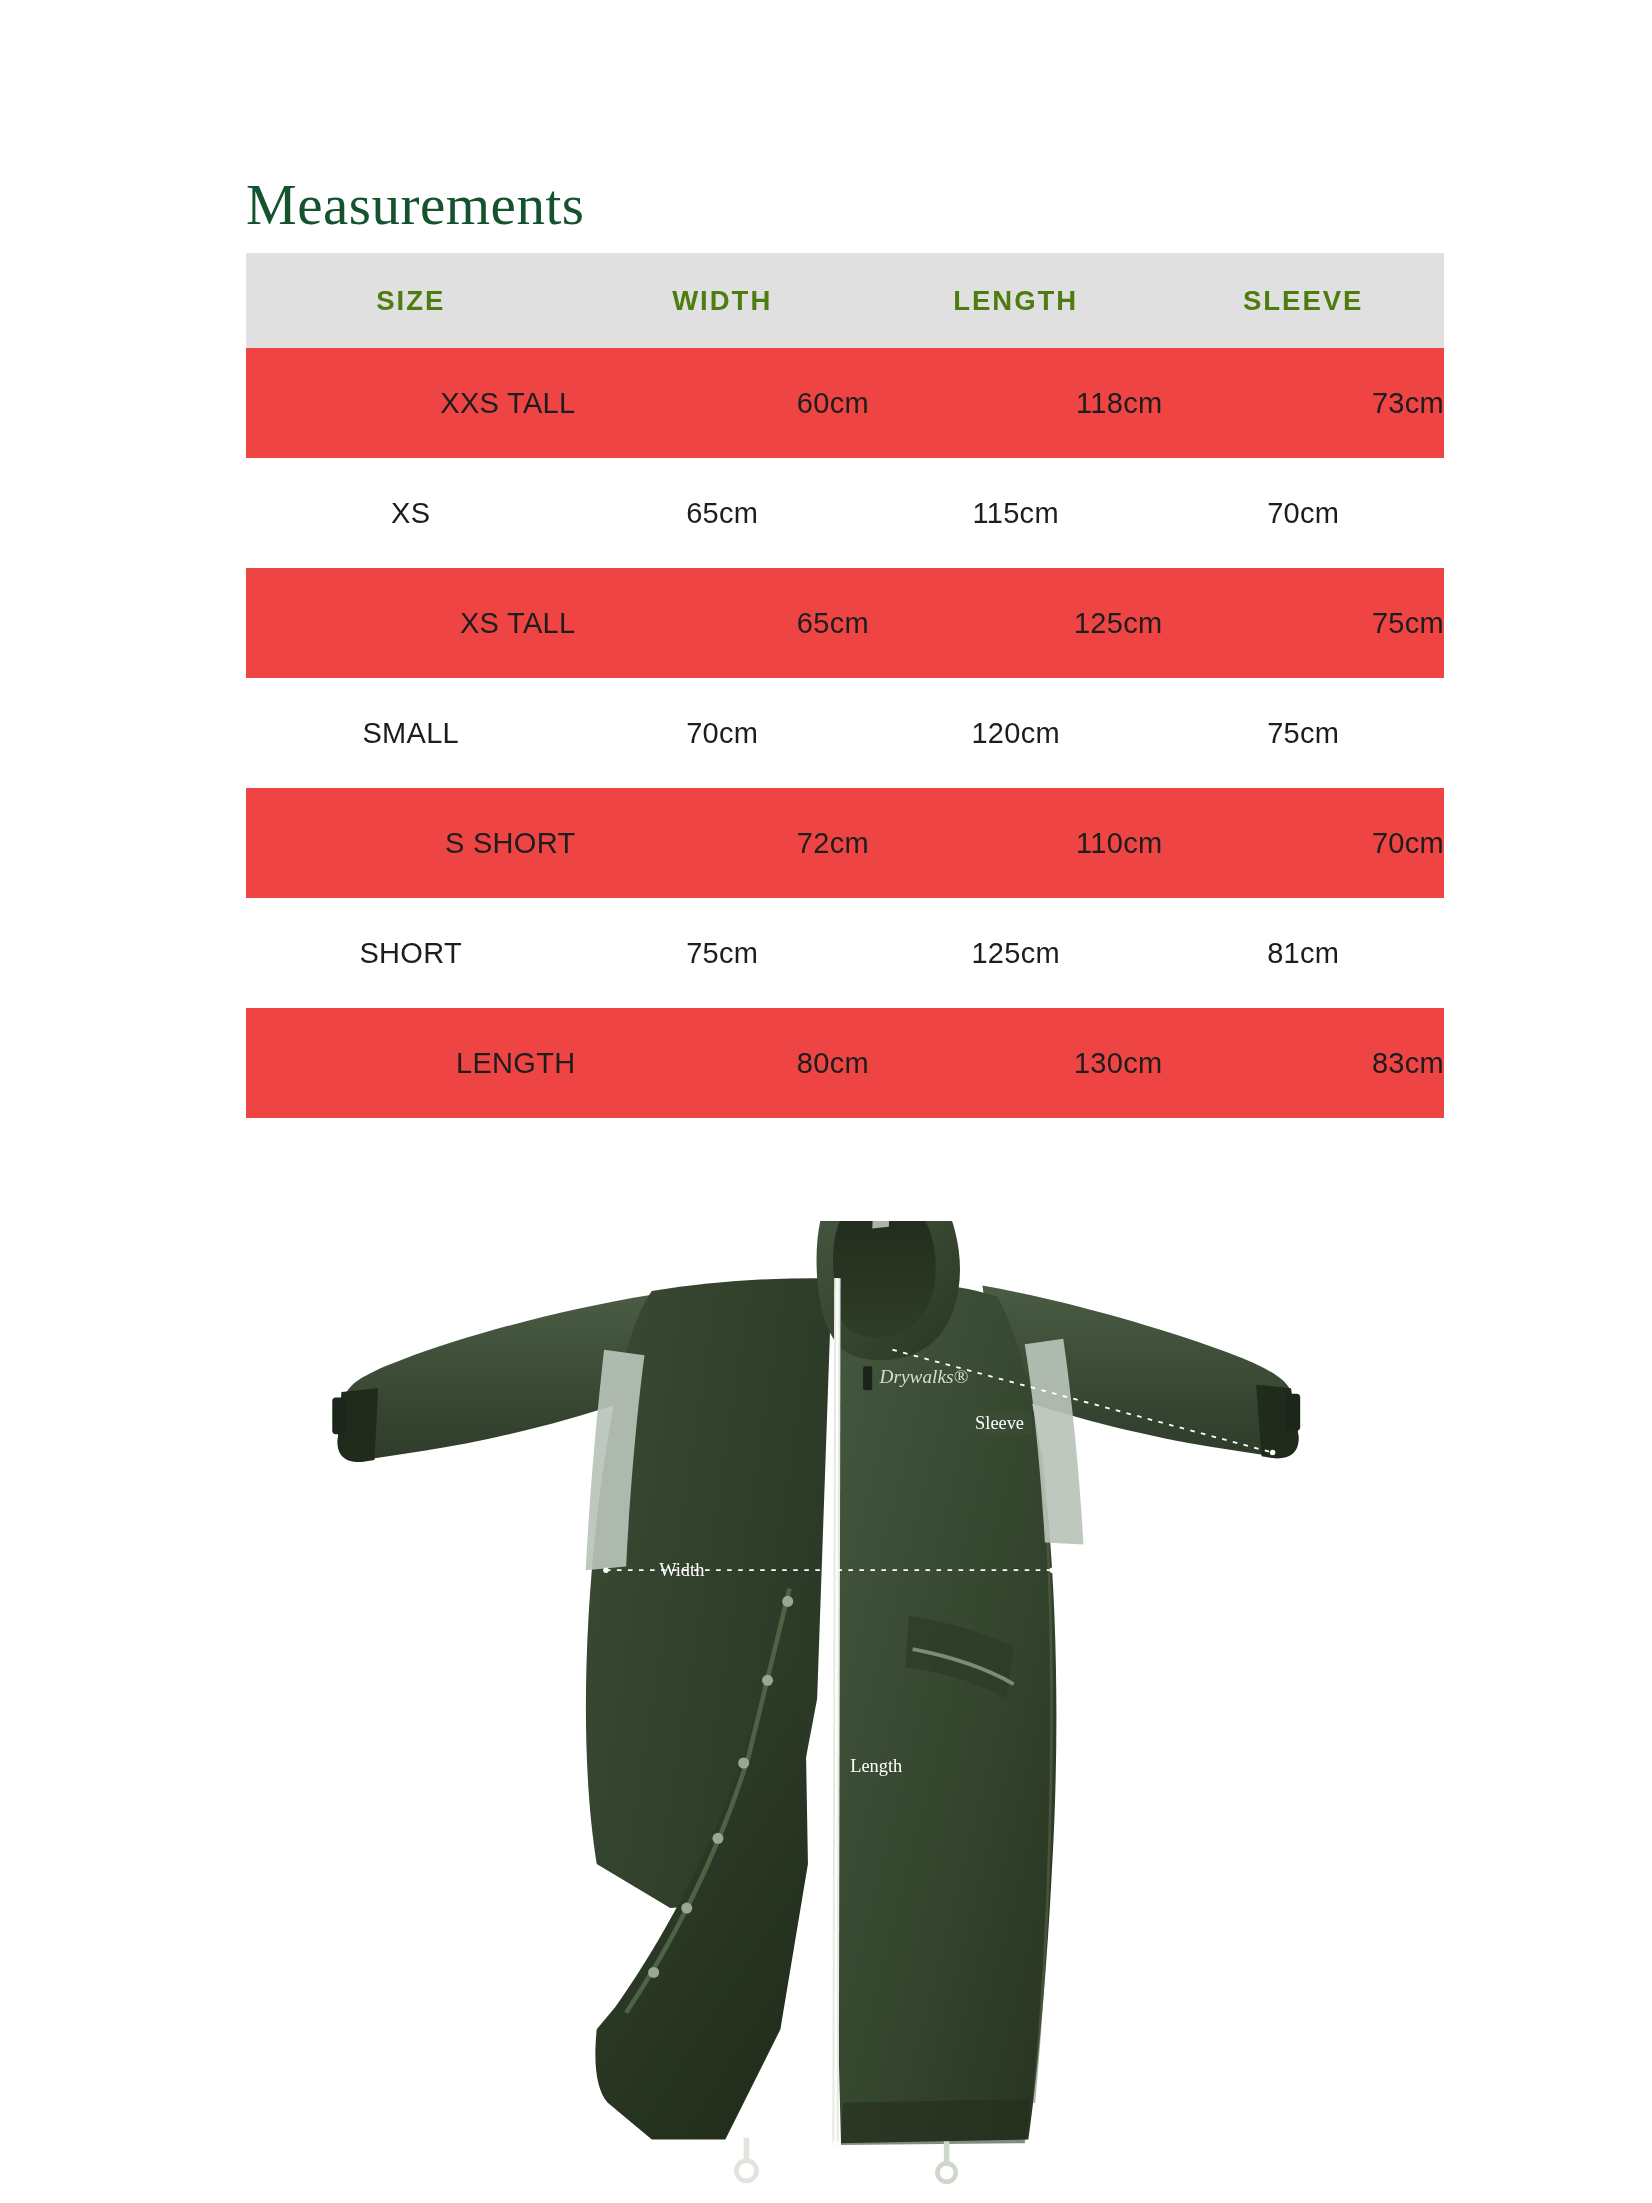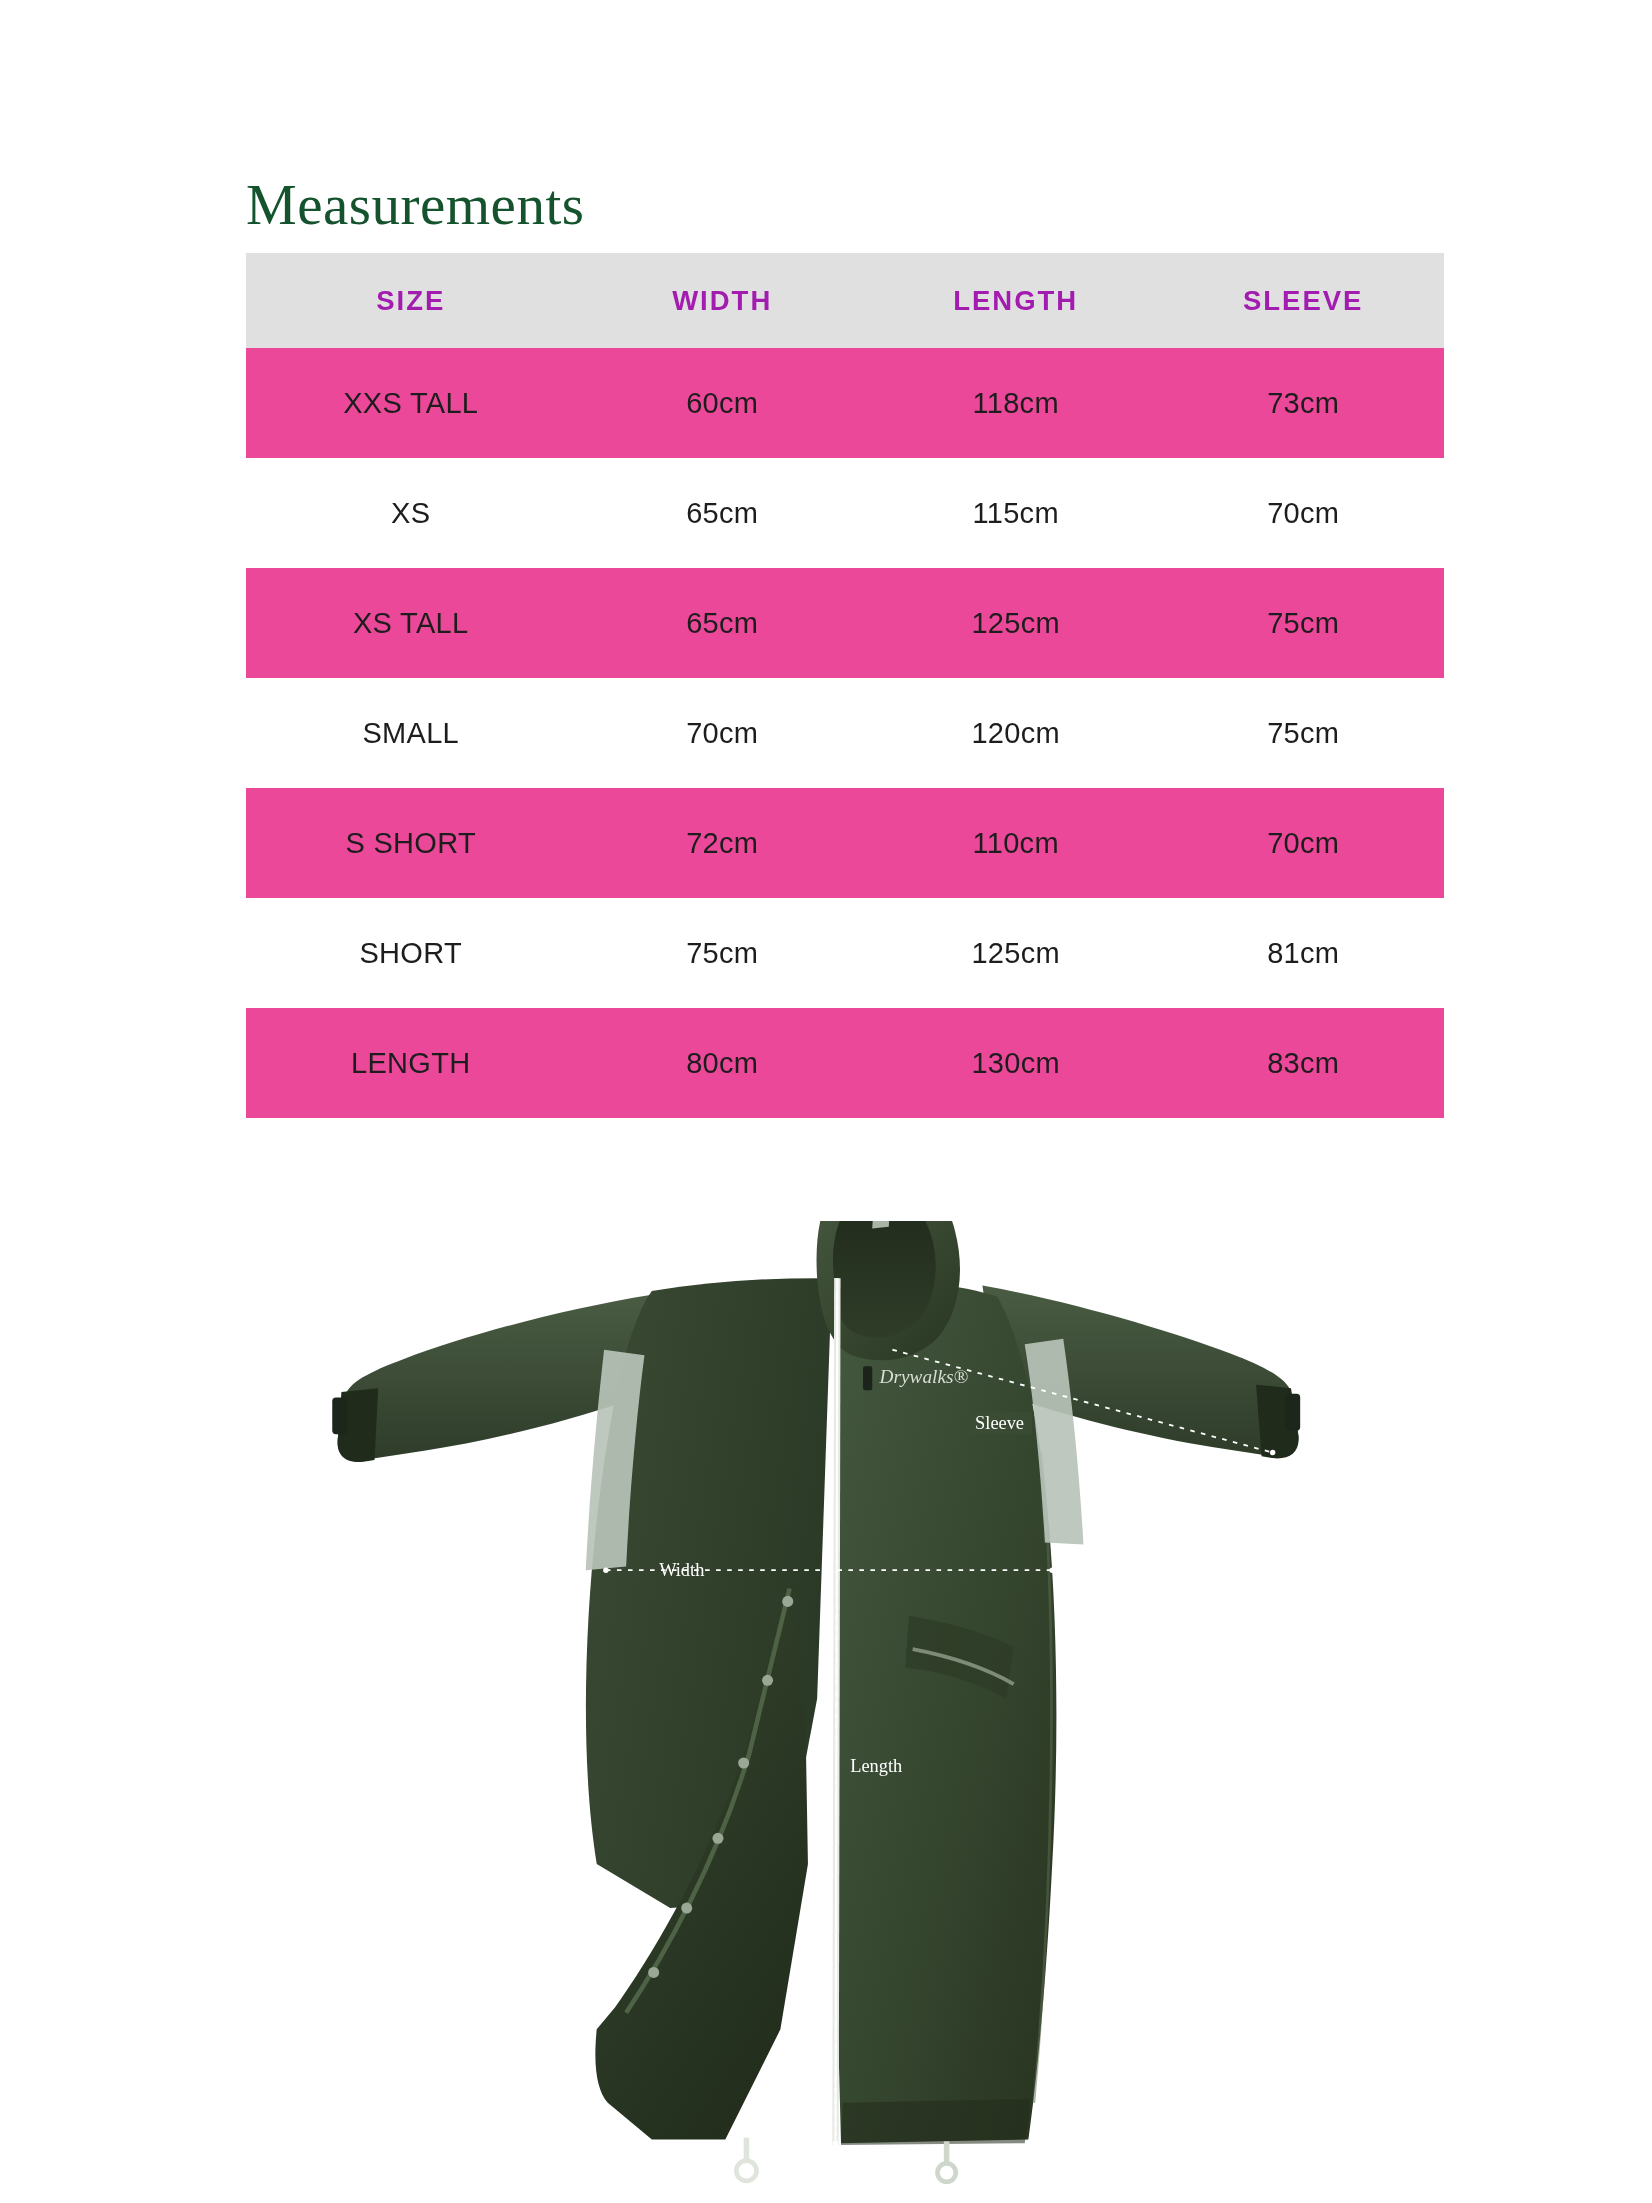--- a/index.html
+++ b/index.html
@@ -48,37 +48,37 @@
   table.size-table col.c1 { width: 24.5%; }
   table.size-table col.c2 { width: 24.5%; }
   table.size-table col.c3 { width: 23.5%; }
 
   table.size-table th {
     height: 95px;
     background: #e0e0e0;
     font-size: 27.5px;
     font-weight: 700;
     letter-spacing: 2px;
-    color: #a21caf;
+    color: #4d7c0f;
     text-align: center;
     vertical-align: middle;
     padding: 0;
   }
   table.size-table td {
     height: 110px;
     font-size: 29px;
     font-weight: 400;
     color: #1d1d1d;
     text-align: center;
     vertical-align: middle;
     padding: 0;
     letter-spacing: 0.3px;
   }
   table.size-table tbody tr.odd td { background: #ffffff; }
-  table.size-table tbody tr.even td { background: #ec4899; }
+  table.size-table tbody tr.even td { background: #ef4444; text-align: right; }
 
   
   .illus {
     position: absolute;
     left: 0;
     top: 1221px;
     width: 1653px;
     height: 983px;
     margin-left: 9px;
   }

